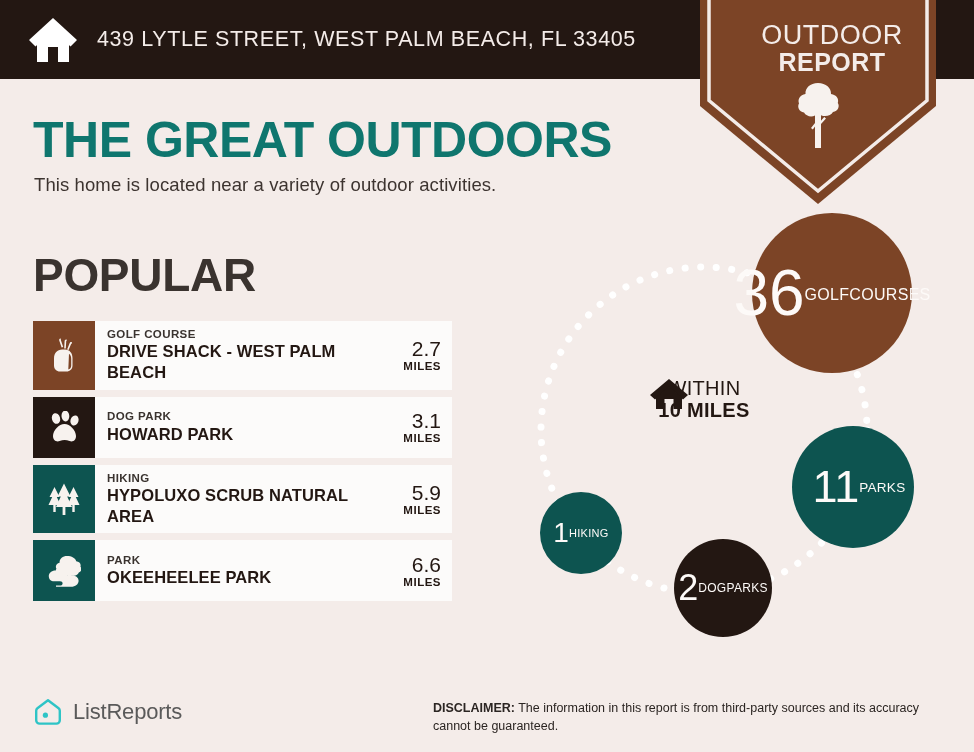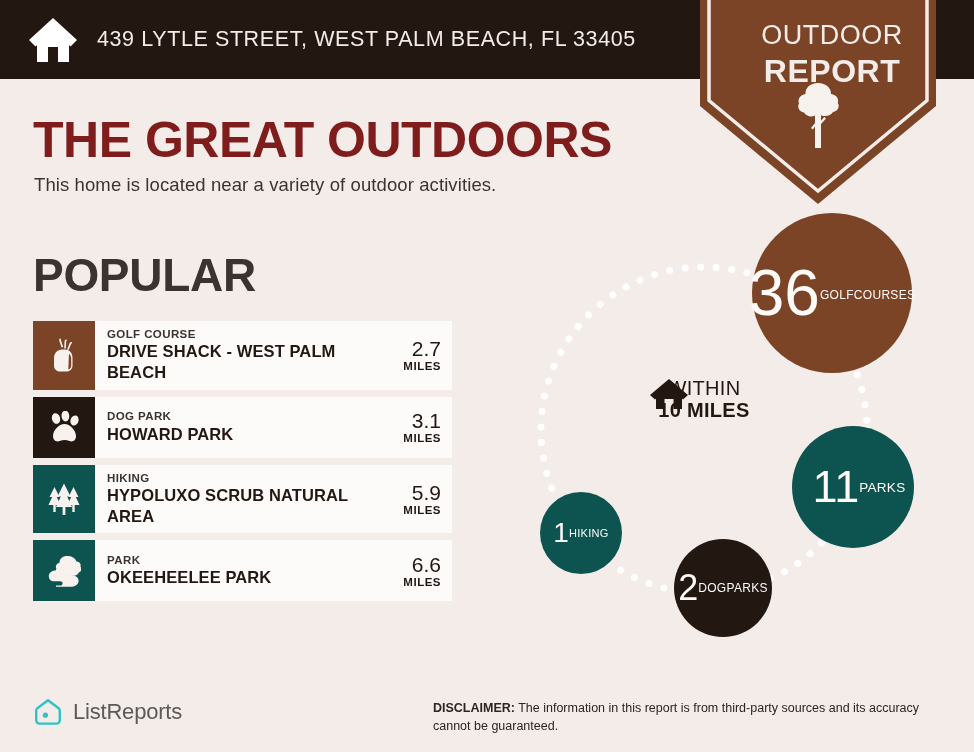--- a/index.html
+++ b/index.html
@@ -24,27 +24,27 @@
   }
 
   
   .badge-wrap{ position:absolute; left:700px; top:-22px; width:236px; height:226px; }
   .badge-shape{ position:absolute; inset:0; }
   .badge-text{
     position:absolute; left:0; top:44px; width:264px; text-align:center;
     color:#f4ece9; line-height:1.0;
   }
   .badge-l1{ font-size:27px; letter-spacing:.5px; display:block; }
-  .badge-l2{ font-size:32px; letter-spacing:.5px; font-weight:700; display:block; margin-top:6px;}
+  .badge-l2{ font-size:25px; letter-spacing:.5px; font-weight:700; display:block; margin-top:1px;}
   .badge-tree{ position:absolute; left:95px; top:104px; width:46px; height:66px; }
 
   
   .title{
     position:absolute; left:33px; top:115px;
-    font-size:50px; font-weight:700; letter-spacing:-.5px; color:#7f1d1d;
+    font-size:50px; font-weight:700; letter-spacing:-.5px; color:#0f766e;
     line-height:1;
   }
   .subtitle{
     position:absolute; left:34px; top:174px;
     font-size:18.5px; color:#3d3430; letter-spacing:.1px;
   }
   .popular{
     position:absolute; left:33px; top:252px;
     font-size:46px; font-weight:700; letter-spacing:-.3px; color:#3a332f;
     line-height:1;
@@ -84,21 +84,21 @@
 
   .bubble{
     position:absolute; border-radius:50%; display:flex; flex-direction:row;
     align-items:center; justify-content:center; color:#fdfaf8; text-align:center;
   }
   .bubble .num{ font-weight:400; line-height:.95; }
   .bubble .lbl{ font-weight:400; line-height:1.08; letter-spacing:.3px; }
 
   .b-golf{ left:258px; top:0px; width:160px; height:160px; background:#7c4426; }
   .b-golf .num{ font-size:64px; }
-  .b-golf .lbl{ font-size:12px; margin-top:4px; }
+  .b-golf .lbl{ font-size:16px; margin-top:4px; }
 
   .b-parks{ left:298px; top:213px; width:122px; height:122px; background:#0d5450; }
   .b-parks .num{ font-size:45px;margin-left:12px; }
   .b-parks .lbl{ font-size:13.5px; margin-top:2px; }
 
   .b-dog{ left:180px; top:326px; width:98px; height:98px; background:#231712; }
   .b-dog .num{ font-size:36px; }
   .b-dog .lbl{ font-size:12px; margin-top:1px; }
 
   .b-hiking{ left:46px; top:279px; width:82px; height:82px; background:#0d5450; }

